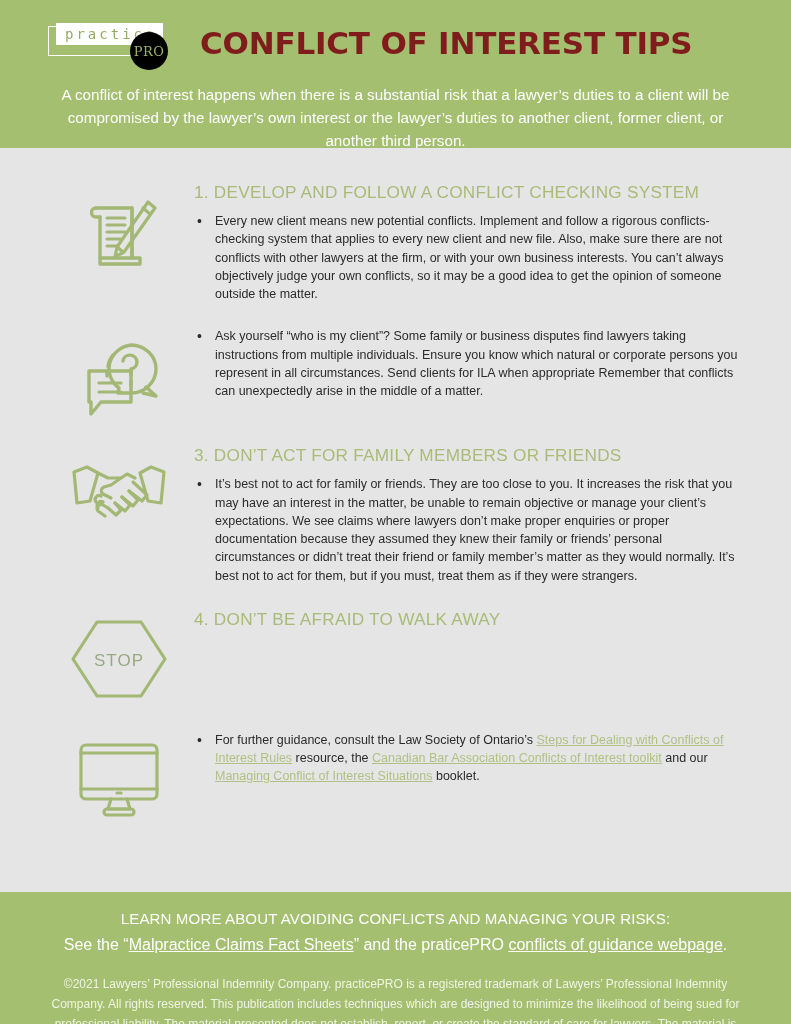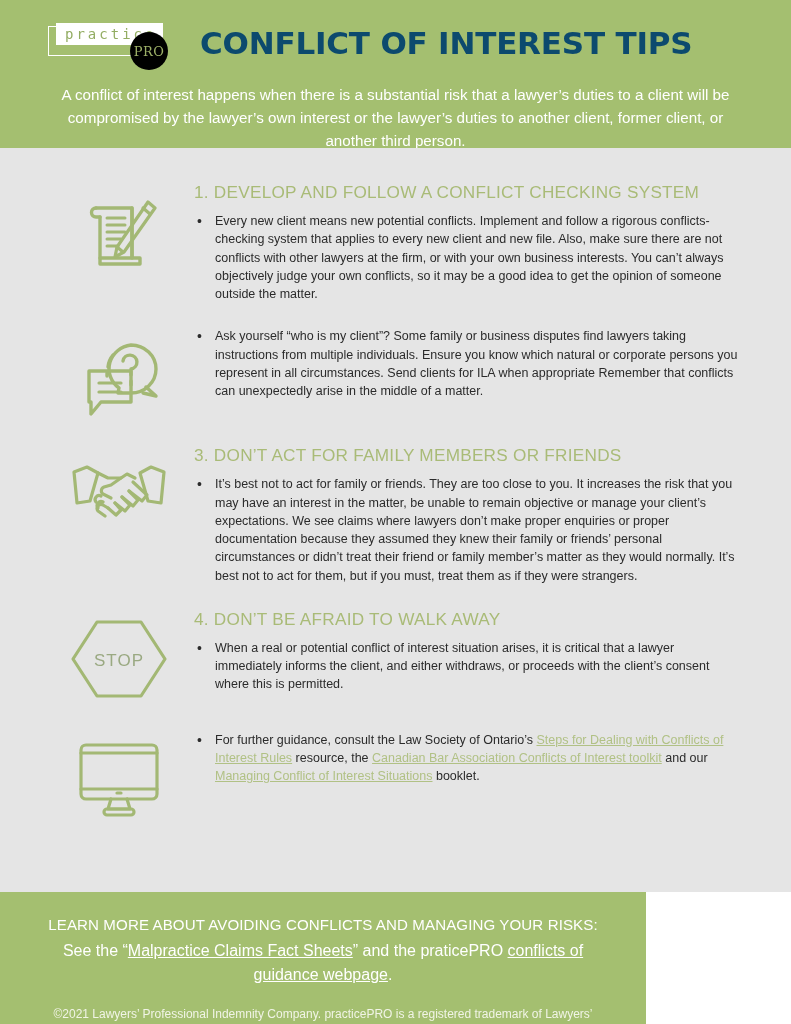--- a/index.html
+++ b/index.html
@@ -69,21 +69,21 @@
     color: #9db068;
     display: flex;
     align-items: center;
     justify-content: center;
     font-family: "DejaVu Serif", serif;
     font-size: 13px;
     letter-spacing: 0.5px;
     font-weight: normal;
   }
   .header-title {
-    color: #0c4a6e;
+    color: #7f1d1d;
     font-family: "DejaVu Sans", sans-serif;
     font-size: 31px;
     font-weight: bold;
     letter-spacing: -0.2px;
     margin-left: 18px;
     white-space: nowrap;
   }
   .header-sub {
     color: #ffffff;
     font-family: "Liberation Sans", sans-serif;
@@ -149,24 +149,24 @@
     text-decoration: underline;
   }
 
   
   .ic { display: block; }
 
   
   .footer {
     position: absolute;
     top: 892px; left: 0;
-    width: 646px;
+    width: 791px;
     height: 132px;
     background: #a4bf70;
-    padding: 22px 42px 0 42px;
+    padding: 16px 42px 0 42px;
   }
   .footer-line1 {
     color: #ffffff;
     text-align: center;
     font-size: 15.1px;
     letter-spacing: 0.1px;
     line-height: 1.5;
   }
   .footer-line2 {
     color: #ffffff;
@@ -301,23 +301,20 @@
         <div class="sec-icon">
           <span style="position:relative;display:inline-block;">
             <svg class="ic" width="100" height="84" viewBox="0 0 100 84">
               <polygon points="28,5 72,5 96,42 72,79 28,79 4,42" fill="none" stroke="#a3b874" stroke-width="3.2" stroke-linejoin="round"></polygon>
               <text x="50" y="49" text-anchor="middle" font-family="Liberation Sans, sans-serif" font-size="17" letter-spacing="1" fill="#9aa982">STOP</text>
             </svg>
           </span>
         </div>
         <div class="sec-body">
           <h2 class="sec-heading">4. DON’T BE AFRAID TO WALK AWAY</h2>
-          <ul class="bullets">
-            <li>When a real or potential conflict of interest situation arises, it is critical that a lawyer immediately informs the client, and either withdraws, or proceeds with the client’s consent where this is permitted.</li>
-          </ul>
         </div>
       </div>
 
       <div class="section">
         <div class="sec-icon">
           <span>
             <svg class="ic" width="92" height="82" viewBox="0 0 92 82">
               <g fill="none" stroke="#a3b874" stroke-width="3.2" stroke-linejoin="round" stroke-linecap="round">
                 <rect x="8" y="6" width="76" height="54" rx="5"></rect>
                 <path d="M8 14 h76"></path>

